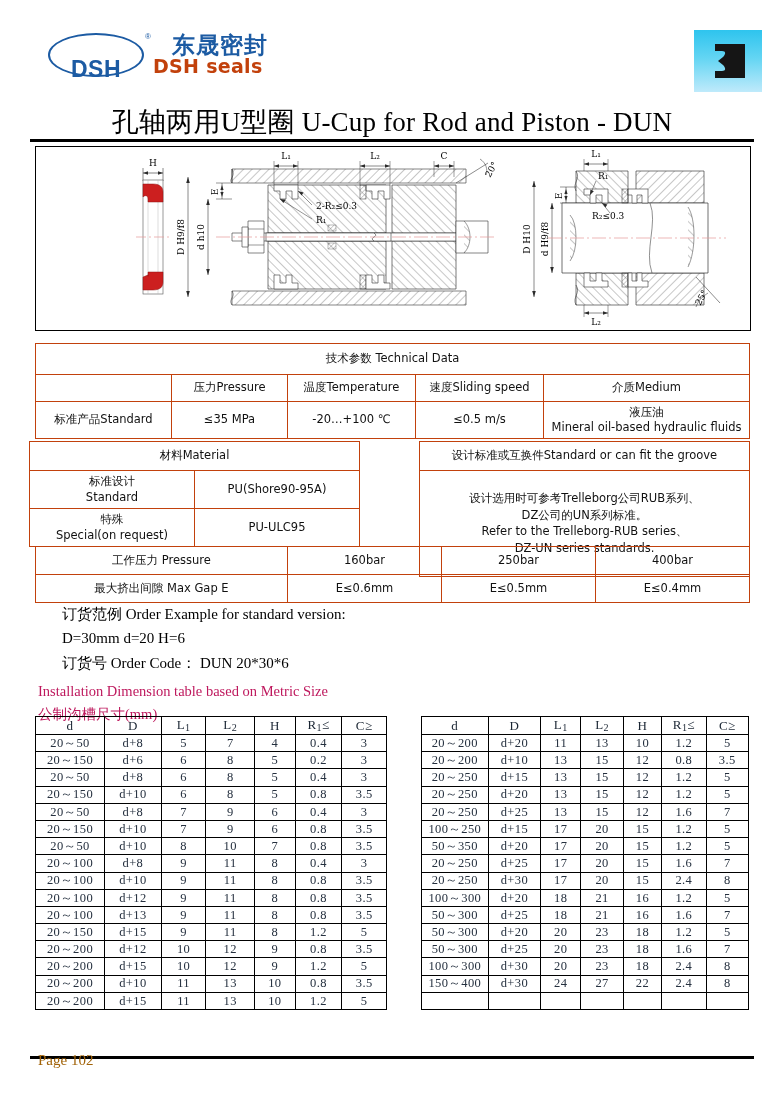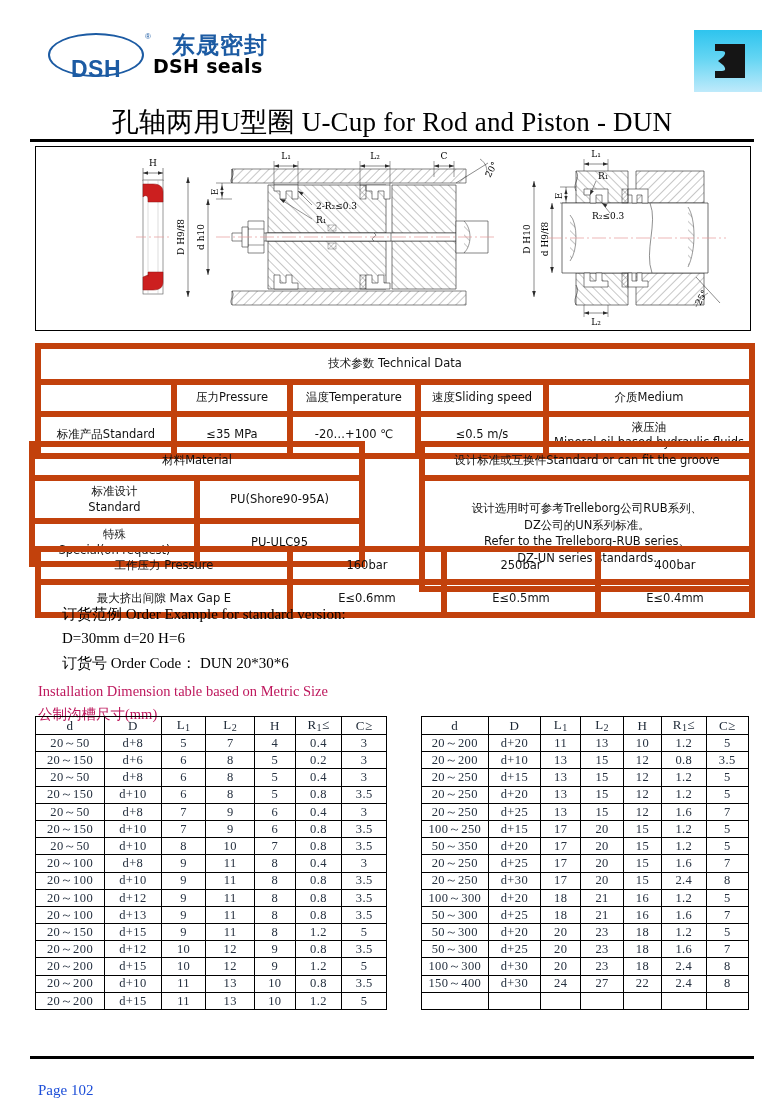--- a/index.html
+++ b/index.html
@@ -70,21 +70,21 @@
     font-weight: bold;
     font-size: 23px;
     color: #1c5ba3;
     letter-spacing: 1px;
     margin-left: 19px;
   }
   .logo-en {
     font-family: "DejaVu Sans", sans-serif;
     font-weight: bold;
     font-size: 19px;
-    color: #000000;
+    color: #c2410c;
     letter-spacing: 0.3px;
   }
   .product-badge {
     position: absolute;
     right: 22px; top: 30px;
     width: 68px;
     height: 62px;
     background: linear-gradient(180deg, #2ec4ee 0%, #63d5f3 45%, #bfeafb 100%);
     display: flex;
     align-items: center;
@@ -123,21 +123,21 @@
     background: #fff;
     overflow: hidden;
   }
 
   
   table.doc {
     border-collapse: collapse;
     table-layout: fixed;
   }
   table.doc td {
-    border: 6px solid #c2410c;
+    border: 1px solid #c2410c;
     text-align: center;
     vertical-align: middle;
     font-family: "DejaVu Sans", sans-serif;
     font-size: 11.5px;
     color: #111;
     padding: 3px 2px;
     line-height: 1.35;
   }
 
   .tbl-tech {
@@ -230,24 +230,24 @@
   
   .footer-rule {
     position: absolute;
     left: 30px; top: 1056px;
     width: 724px;
     height: 3px;
     background: #000;
   }
   .footer-text {
     position: absolute;
-    left: 38px; top: 1082px;
+    left: 38px; top: 1052px;
     font-family: "Liberation Serif", serif;
     font-size: 15px;
-    color: #1d4ed8;
+    color: #a16207;
   }
 
   
 </style>
 </head>
 <body>
 
 <div class="page">
 
   <div class="header">

